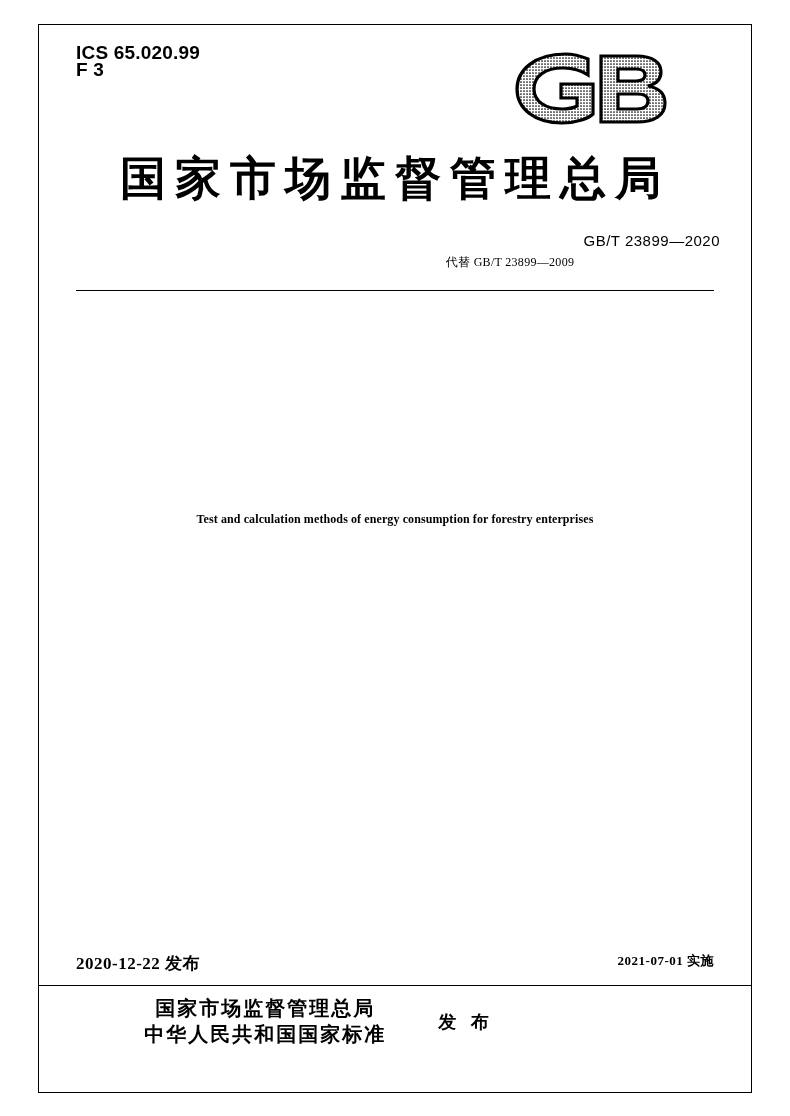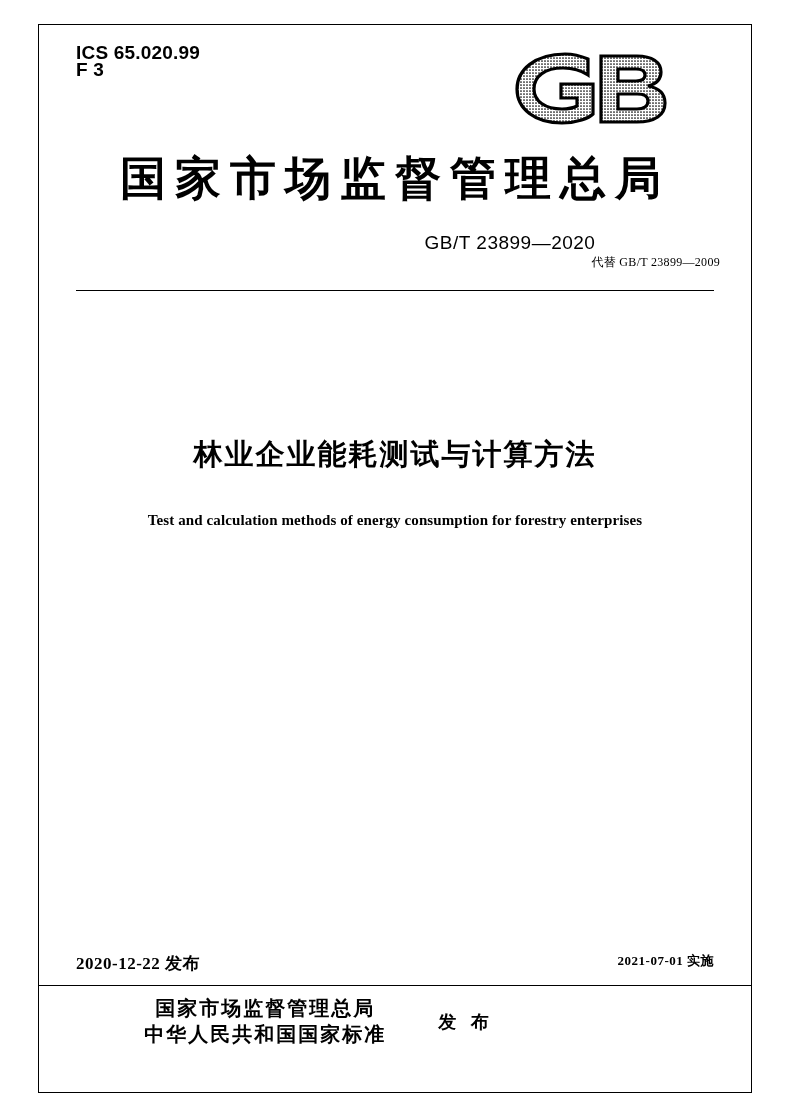--- a/index.html
+++ b/index.html
@@ -86,32 +86,32 @@
     letter-spacing: 9px;
     line-height: 54px;
     white-space: nowrap;
   }
 
   .std-number {
     position: absolute;
     left: 300px;
     top: 232px;
     width: 420px;
-    text-align: center;
+    text-align: right;
     font-family: "Liberation Sans", sans-serif;
-    font-size: 19px;
+    font-size: 15px;
     font-weight: normal;
     letter-spacing: 0.5px;
   }
   .std-replaces {
     position: absolute;
     left: 300px;
     top: 254px;
     width: 420px;
-    text-align: right;
+    text-align: center;
     font-family: "Liberation Serif", serif;
     font-size: 12px;
     letter-spacing: 0.3px;
   }
 
   .rule-under-number {
     position: absolute;
     left: 76px;
     top: 290px;
     width: 638px;
@@ -132,21 +132,21 @@
     white-space: nowrap;
   }
   .doc-title-en {
     position: absolute;
     left: 70px;
     top: 512px;
     width: 650px;
     text-align: center;
     font-family: "Liberation Serif", serif;
     font-weight: bold;
-    font-size: 15px;
+    font-size: 12px;
     letter-spacing: 0.1px;
     white-space: nowrap;
   }
 
   .issue-date {
     position: absolute;
     left: 76px;
     top: 952px;
     font-family: "Liberation Serif", serif;
     font-weight: bold;
@@ -230,21 +230,20 @@
     </svg>
   </div>
 
   <div class="national-title">国家市场监督管理总局</div>
 
   <div class="std-number">GB/T 23899—2020</div>
   <div class="std-replaces">代替 GB/T 23899—2009</div>
 
   <div class="rule-under-number"></div>
 
-  <div class="doc-title-cn">林业企业能耗测试与计算方法</div>
   <div class="doc-title-en">Test and calculation methods of energy consumption for forestry enterprises</div>
 
   <div class="issue-date">2020-12-22 发布</div>
   <div class="effective-date">2021-07-01 实施</div>
 
   <div class="rule-above-issuer"></div>
 
   <div class="issuer-block">
     <div class="issuer-names">
       <div>国家市场监督管理总局</div>

